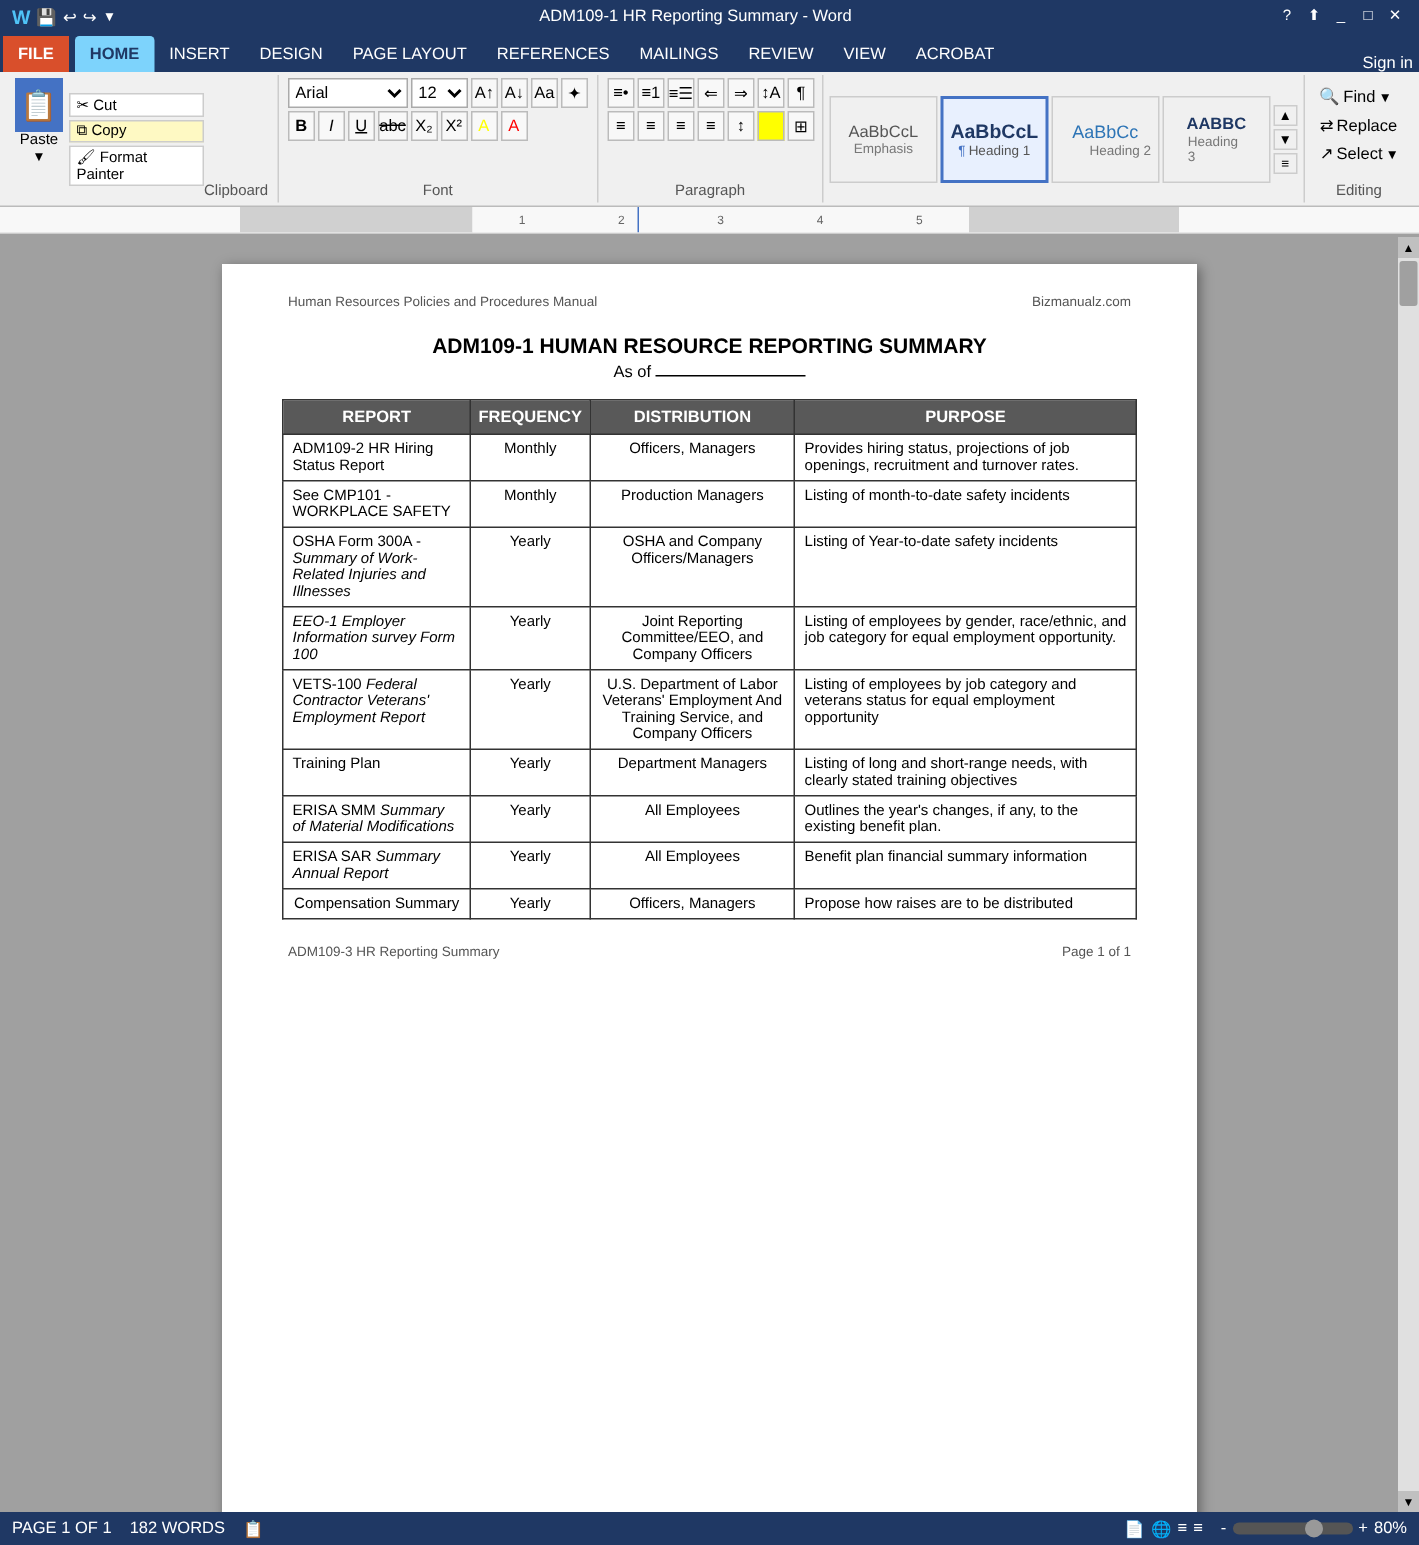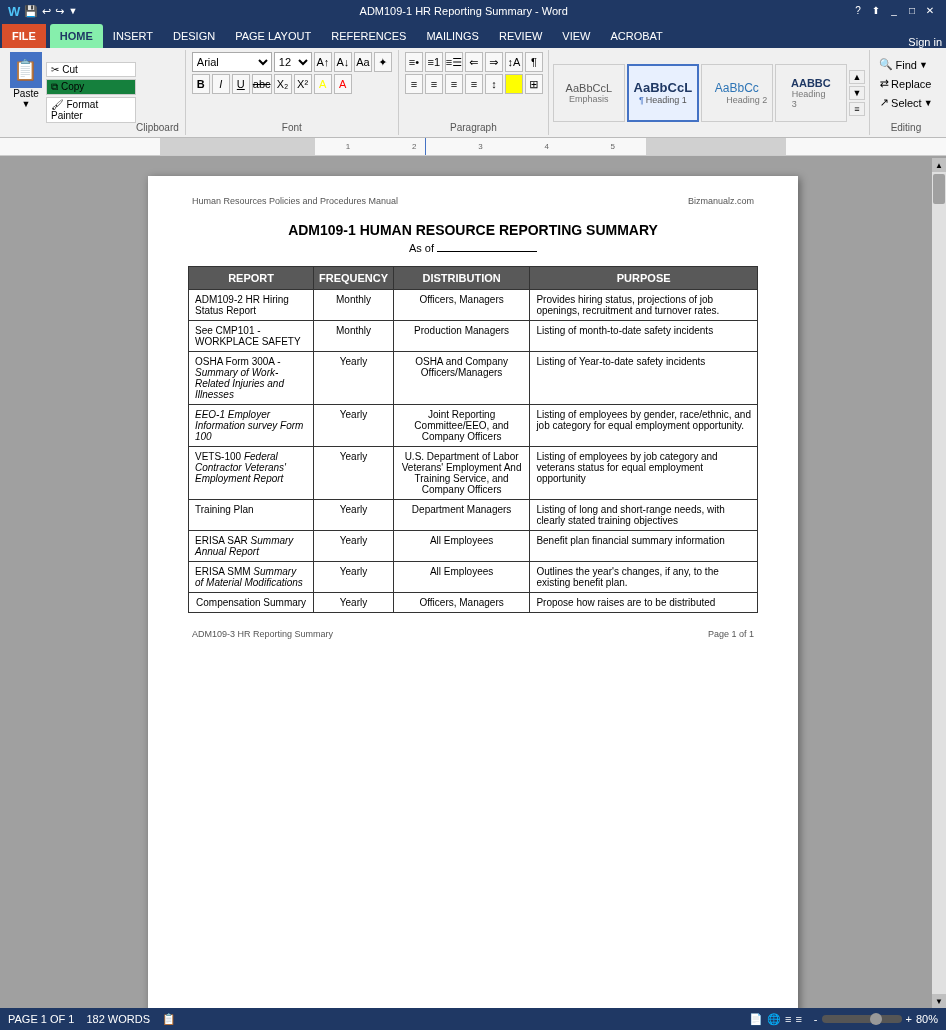--- a/index.html
+++ b/index.html
@@ -15,21 +15,21 @@
       justify-content: space-between;
       padding: 0 8px;
       font-size: 11px;
     }
     .title-bar-left { display: flex; gap: 4px; align-items: center; }
     .title-bar-title { flex: 1; text-align: center; font-size: 11px; }
     .title-bar-controls { display: flex; gap: 2px; }
     .title-bar-controls span { display: inline-block; width: 16px; height: 14px; text-align: center; font-size: 10px; line-height: 14px; }
     .ribbon-tabs { display: flex; background: #1f3864; height: 26px; align-items: flex-end; padding-left: 2px; }
     .ribbon-tab { padding: 3px 10px; font-size: 11px; cursor: pointer; color: white; height: 24px; display: flex; align-items: center; }
-    .ribbon-tab.active { background: #86efac; color: #1f3864; font-weight: bold; border-top-left-radius: 3px; border-top-right-radius: 3px; }
+    .ribbon-tab.active { background: #7dd3fc; color: #1f3864; font-weight: bold; border-top-left-radius: 3px; border-top-right-radius: 3px; }
     .ribbon-tab.file { background: #d94f2b; color: white; font-weight: bold; margin-right: 4px; }
 
     .ribbon-content { background: #f0f0f0; display: flex; align-items: stretch; padding: 2px 4px; height: 90px; border-bottom: 1px solid #bbb; }
     .ribbon-group { display: flex; flex-direction: column; border-right: 1px solid #ccc; padding: 2px 6px; min-width: 40px; }
     .ribbon-group-label { font-size: 10px; color: #555; text-align: center; margin-top: auto; padding-top: 2px; }
 
     
     .font-controls { display: flex; flex-direction: column; gap: 2px; }
     .font-row1 { display: flex; gap: 2px; align-items: center; }
     .font-row2 { display: flex; gap: 2px; align-items: center; }
@@ -118,21 +118,21 @@
   <div class="ribbon-group" style="flex-direction:row; align-items:stretch;">
     <div style="display:flex; flex-direction:column; align-items:center; margin-right:4px;">
       <div style="display:flex;flex-direction:column;align-items:center;cursor:pointer;">
         <div style="width:32px;height:36px;background:#4472c4;display:flex;align-items:center;justify-content:center;color:white;font-size:20px;">📋</div>
         <span style="font-size:10px;">Paste</span>
         <span style="font-size:9px;">▼</span>
       </div>
     </div>
     <div style="display:flex;flex-direction:column;gap:2px;justify-content:center;">
       <button style="font-size:10px;border:1px solid #ccc;background:white;cursor:pointer;padding:1px 4px;text-align:left;">✂ <span>Cut</span></button>
-      <button style="font-size:10px;border:1px solid #ccc;background:#15803d;cursor:pointer;padding:1px 4px;text-align:left;">⧉ <span>Copy</span></button>
+      <button style="font-size:10px;border:1px solid #ccc;background:#fef9c3;cursor:pointer;padding:1px 4px;text-align:left;">⧉ <span>Copy</span></button>
       <button style="font-size:10px;border:1px solid #ccc;background:white;cursor:pointer;padding:1px 4px;text-align:left;">🖌 <span>Format Painter</span></button>
     </div>
     <div class="ribbon-group-label" style="font-size:10px;color:#555;text-align:center;margin-top:auto;">Clipboard</div>
   </div>
 
   <div class="ribbon-group" style="min-width:160px;">
     <div class="font-controls">
       <div class="font-row1">
         <select class="font-select">
           <option>Arial</option>
@@ -308,31 +308,31 @@
         </tr>
 
         <tr>
           <td>Training Plan</td>
           <td style="text-align:center;">Yearly</td>
           <td style="text-align:center;">Department Managers</td>
           <td>Listing of long and short-range needs, with clearly stated training objectives</td>
         </tr>
 
         <tr>
+          <td>ERISA SMM <span class="italic-text">Summary of Material Modifications</span></td>
+          <td style="text-align:center;">Yearly</td>
+          <td style="text-align:center;">All Employees</td>
+          <td>Outlines the year's changes, if any, to the existing benefit plan.</td>
+        </tr>
+
+        <tr>
           <td>ERISA SAR <span class="italic-text">Summary Annual Report</span></td>
           <td style="text-align:center;">Yearly</td>
           <td style="text-align:center;">All Employees</td>
           <td>Benefit plan financial summary information</td>
-        </tr>
-
-        <tr>
-          <td>ERISA SMM <span class="italic-text">Summary of Material Modifications</span></td>
-          <td style="text-align:center;">Yearly</td>
-          <td style="text-align:center;">All Employees</td>
-          <td>Outlines the year's changes, if any, to the existing benefit plan.</td>
         </tr>
 
         <tr>
           <td style="text-align:center;">Compensation Summary</td>
           <td style="text-align:center;">Yearly</td>
           <td style="text-align:center;">Officers, Managers</td>
           <td>Propose how raises are to be distributed</td>
         </tr>
       </tbody>
     </table>

